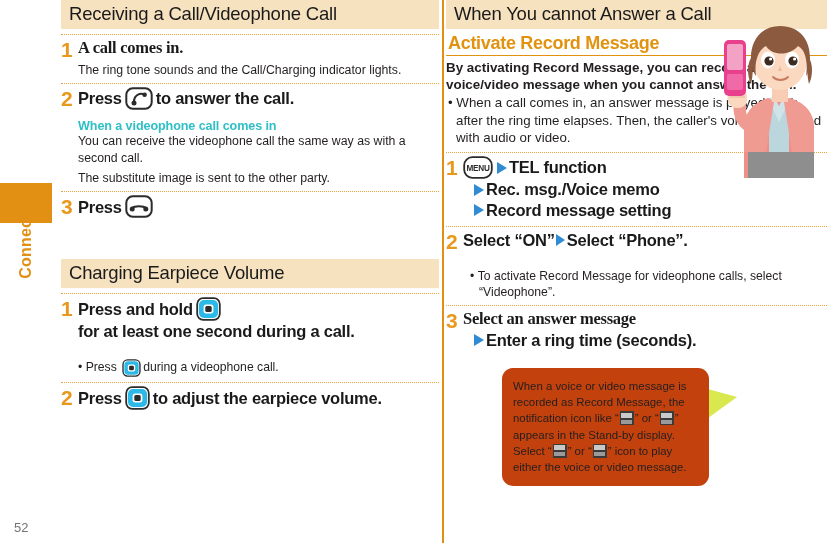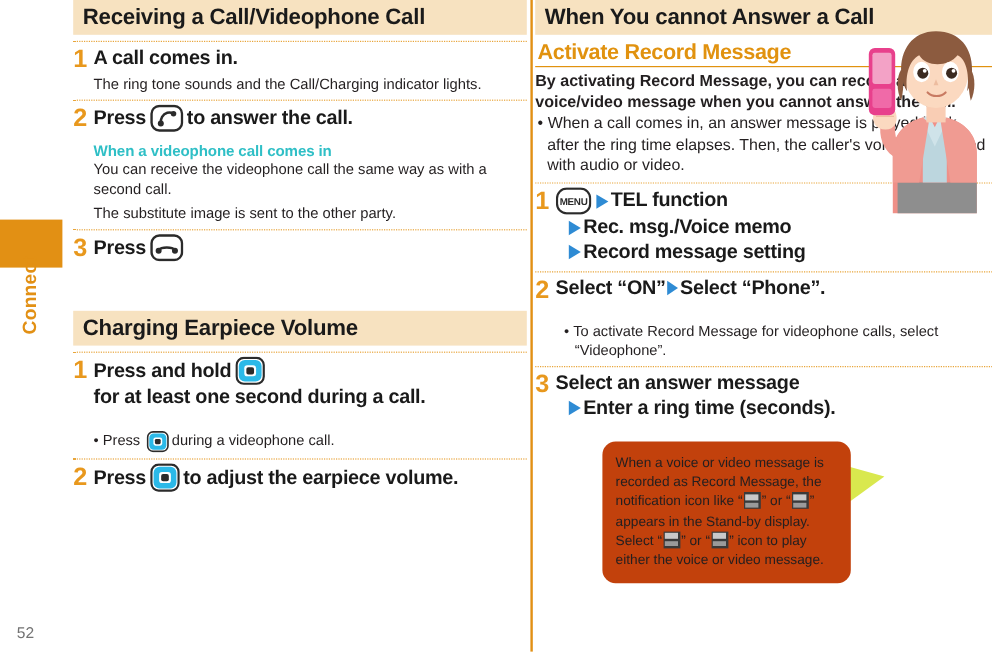--- a/index.html
+++ b/index.html
@@ -67,21 +67,21 @@
     top: 0;
     width: 1.5px;
     height: 543px;
     background: #e29014;
   }
 
   
   .section-header {
     background: #f7e2c0;
     font-size: 18.5px;
-    font-weight: bold;
+    font-weight: normal;
     color: #1a1a1a;
     padding: 3px 0 4px 8px;
     letter-spacing: -0.2px;
     line-height: 1.18;
   }
   .sub-heading {
     color: #e1920f;
     font-size: 18px;
     font-weight: bold;
     border-bottom: 1.5px solid #e1920f;
@@ -117,21 +117,21 @@
   .step-title {
     font-size: 16.5px;
     font-weight: bold;
     line-height: 1.26;
     letter-spacing: -0.25px;
     color: #1a1a1a;
     display: flex;
     flex-wrap: wrap;
     align-items: center;
   }
-  .step-title.block { display: block; }
+  .step-title.block { display: block; font-family: Liberation Serif, serif; }
   .body-text {
     font-size: 12.3px;
     line-height: 1.36;
     color: #231f20;
     margin-top: 3px;
   }
   .bullet-text {
     font-size: 12.2px;
     line-height: 1.34;
     color: #231f20;

